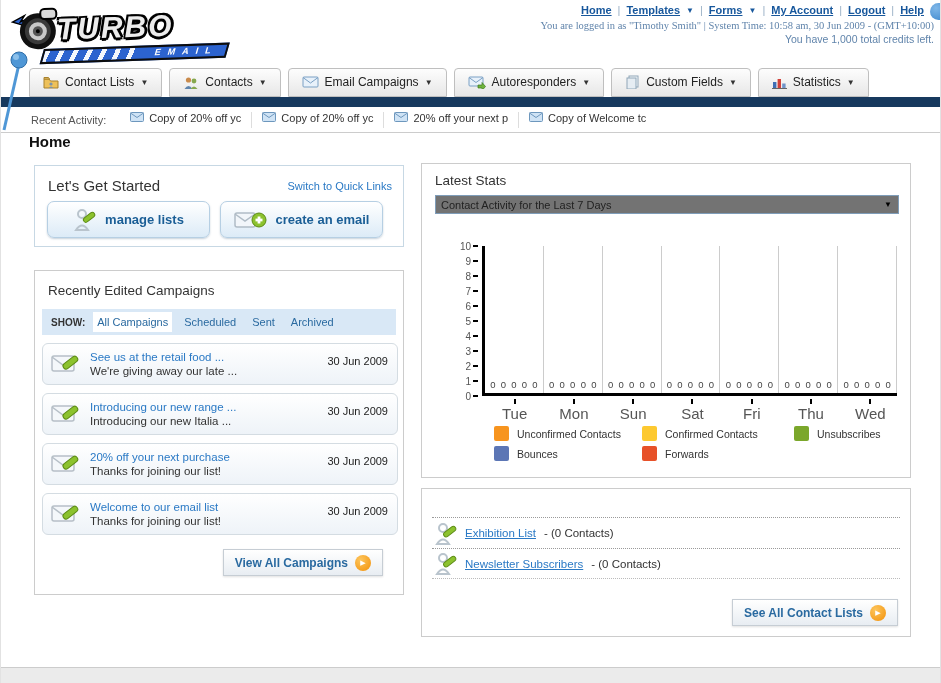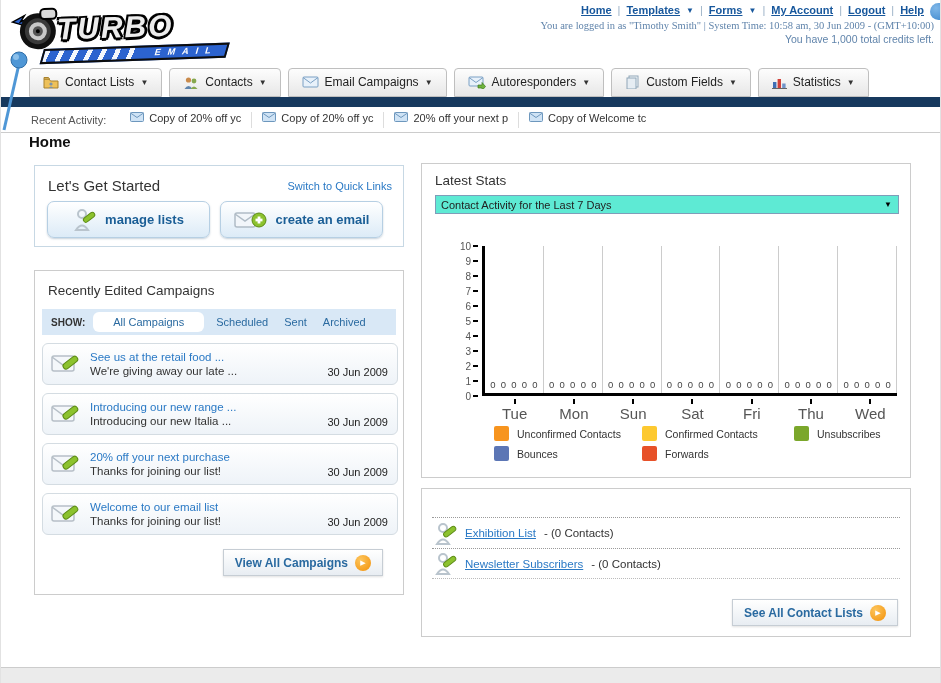--- a/index.html
+++ b/index.html
@@ -69,44 +69,44 @@
       background:linear-gradient(#ffffff,#dcebf7); box-shadow:0 1px 2px rgba(90,120,150,.35);
       font-size:13px; font-weight:bold; color:#1a5e96; }
 
   
   .camps { left:33px; top:270px; width:370px; height:325px; }
   .camps-title { position:absolute; left:13px; top:12px; font-size:13.5px; color:#333; }
   .show-bar { position:absolute; left:7px; top:38px; width:354px; height:26px; background:#d9e8f6;
       display:flex; align-items:center; font-size:11px; }
   .show-label { font-weight:bold; color:#333; margin:0 8px 0 9px; font-size:10px; }
   .filter { color:#2a6aa0; margin-right:16px; cursor:pointer; }
-  .filter.active { background:#fff; border-radius:6px; padding:4px 20px; margin-right:12px; }
+  .filter.active { background:#fff; border-radius:0; padding:4px 4px; margin-right:12px; }
   .camp-list { position:absolute; left:7px; top:72px; width:356px; display:flex;
       flex-direction:column; gap:8px; }
   .camp-item { height:42px; border:1px solid #d4dce2; border-radius:6px; cursor:pointer;
       background:linear-gradient(#ffffff,#eef3f8); display:flex; align-items:center;
       padding:0 9px 0 8px; gap:9px; }
   .camp-text { display:flex; flex-direction:column; line-height:14px; }
   .camp-title { font-size:11.5px; color:#2a79c5; }
   .camp-sub { font-size:11.5px; color:#333; }
-  .camp-date { margin-left:auto; align-self:flex-start; margin-top:22px; font-size:11px; color:#222; }
+  .camp-date { margin-left:auto; align-self:flex-start; margin-top:11px; font-size:11px; color:#222; }
   .small-btn { display:flex; align-items:center; justify-content:center; gap:7px; height:27px;
       border:1px solid #c6cdd4; border-radius:0; background:linear-gradient(#ffffff,#e8edf2);
       box-shadow:0 1px 2px rgba(0,0,0,.12); font-size:12px; font-weight:bold; color:#2a6aa0;
       cursor:pointer; padding:0 11px; }
   .orange-arrow { width:16px; height:16px; border-radius:50%; flex:0 0 16px;
       background:radial-gradient(circle at 35% 30%, #fdc55c, #f29008);
       display:flex; align-items:center; justify-content:center;
       color:#fff; font-size:7px; line-height:1; }
   .view-all { position:absolute; right:20px; top:278px; }
 
   
   .stats { left:420px; top:163px; width:490px; height:315px; }
   .stats-title { position:absolute; left:13px; top:9px; font-size:13.5px; color:#333; }
-  .dropdown { position:absolute; left:13px; top:31px; width:464px; height:19px; background:#5eead4;
+  .dropdown { position:absolute; left:13px; top:31px; width:464px; height:19px; background:#737373;
       border:1px solid #7f9db9; display:flex; align-items:center; font-size:11px; color:#222;
       padding-left:5px; cursor:pointer; }
   .dd-arrow { margin-left:auto; padding-right:6px; font-size:8px; color:#000; }
   .y-axis { position:absolute; left:30px; top:76px; height:162px; display:flex;
       flex-direction:column; justify-content:space-between; }
   .ylabel { display:flex; align-items:center; height:12px; font-size:10px; color:#555; }
   .ylabel span { width:19px; text-align:right; }
   .ylabel i { display:block; width:5px; height:2px; background:#000; margin-left:2px; }
   .plot { position:absolute; left:60px; top:82px; width:415px; height:150px;
       border-left:3px solid #000; border-bottom:3px solid #000; display:flex; }

